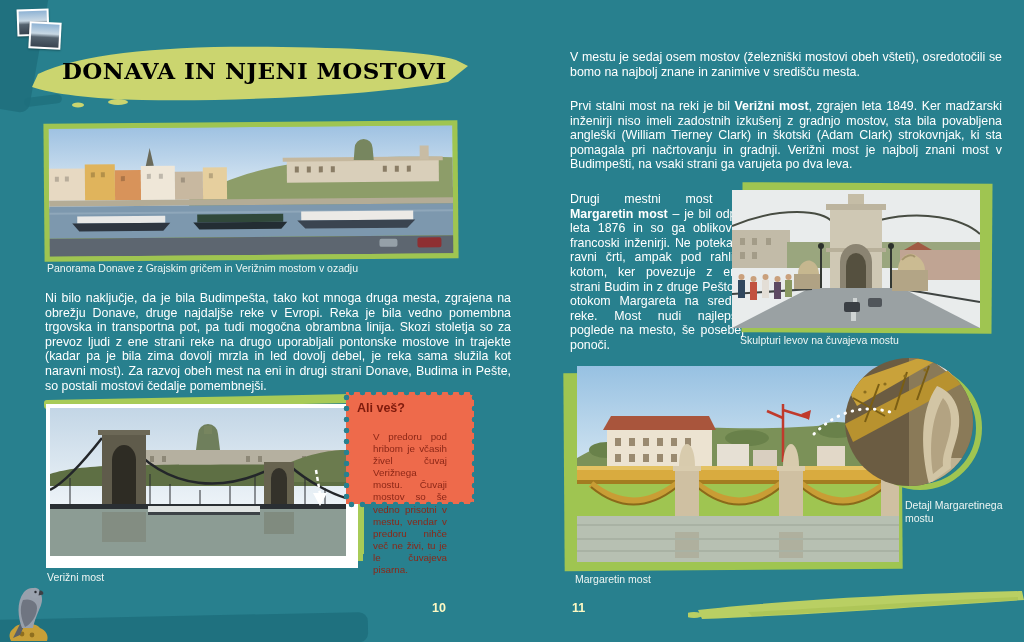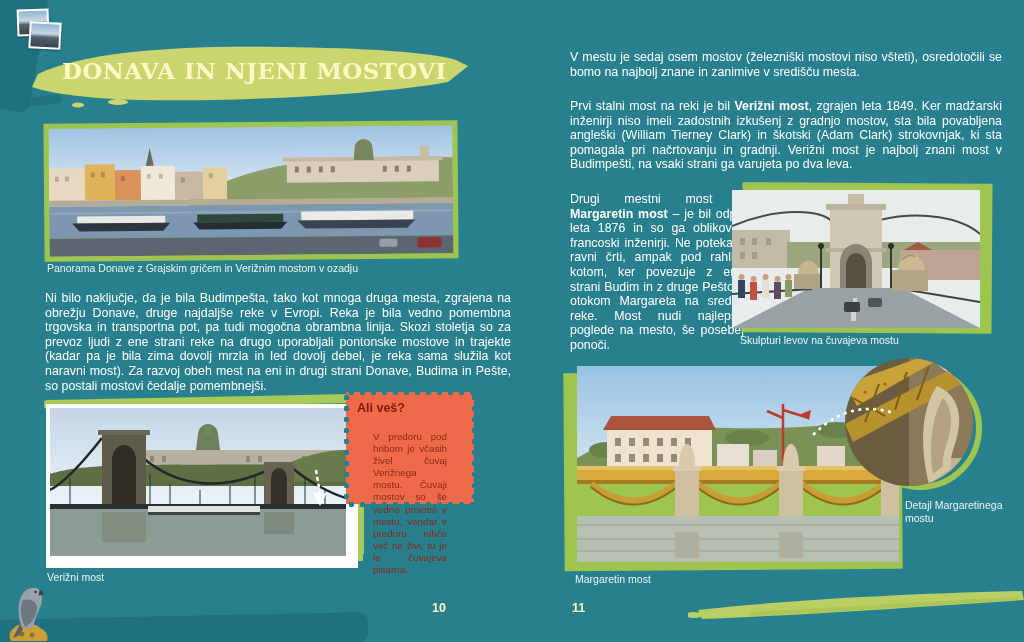--- a/index.html
+++ b/index.html
@@ -14,21 +14,21 @@
   .bottom-left-dark{left:-14px;top:616px;width:382px;height:30px;border-radius:9px;transform:rotate(-1.2deg);opacity:.9;}
   
   .thumb{background:#fff;padding:2px;box-shadow:0 1px 2px rgba(0,0,0,.35);}
   .thumb .pic{width:28px;height:23px;
     background:linear-gradient(180deg,#8fb3d4 0%,#c8d8e4 42%,#55636f 58%,#394450 100%);}
   .thumb1{left:17px;top:9px;transform:rotate(-2deg);}
   .thumb2{left:29px;top:22px;transform:rotate(3deg);}
   
   .title-band{left:24px;top:42px;}
   .title-text{left:62px;top:57px;margin:0;font-family:"DejaVu Serif","Liberation Serif",serif;
-    font-weight:bold;font-size:23px;letter-spacing:.4px;color:#fef9c3;white-space:nowrap;}
+    font-weight:bold;font-size:23px;letter-spacing:.4px;color:#000000;white-space:nowrap;}
   
   .frame{background:#9fc551;}
   .panorama-frame{left:44px;top:122px;width:414px;height:138px;transform:rotate(-.5deg);padding:0;}
   .panorama-photo{left:49px;top:127px;width:404px;height:128px;transform:rotate(-.5deg);}
   .caption{color:#eef5f3;font-size:10.5px;line-height:13px;}
   .cap-panorama{left:47px;top:262px;}
   .body-text{color:#ffffff;font-size:12.4px;line-height:14.6px;text-align:justify;hyphens:none;}
   .body-left{left:45px;top:291px;width:466px;}
   .green-top-stroke{left:44px;top:397px;width:310px;height:9px;background:#a8cb57;transform:rotate(-1.1deg);border-radius:3px;}
   .chain-photo{left:46px;top:404px;width:304px;height:156px;background:#fff;padding:4px;}
@@ -225,21 +225,21 @@
     <path d="M22,8 c6,-7 15,-4 17,2 c2,5 1,10 -2,16 c-3,7 -5,12 -6,18 l-11,0 c-4,-10 -6,-26 2,-36 z" fill="#98a0ac"></path>
     <path d="M21,16 c8,-2 14,2 14,8 c0,8 -6,16 -12,19 c-4,-8 -6,-19 -2,-27 z" fill="#6f7581"></path>
     <circle cx="33" cy="9" r="5.2" fill="#9aa2ae"></circle>
     <path d="M37.5,6.5 c3,0 4.5,2 3.5,4 l-4.5,1 z" fill="#3c3f45"></path>
     <circle cx="33.5" cy="8" r="1.2" fill="#2a2d33"></circle>
   </svg>
 
   <div class="abs pagenum pn10">10</div>
   <div class="abs pagenum pn11">11</div>
 
-  <div class="abs body-text para1">V mestu je sedaj osem mostov (železniški mostovi niso všteti), osredotočili se bomo na najbolj znane in zanimive v središču mesta.</div>
+  <div class="abs body-text para1">V mestu je sedaj osem mostov (železniški mostovi obeh všteti), osredotočili se bomo na najbolj znane in zanimive v središču mesta.</div>
   <div class="abs body-text para2"><span>Prvi stalni most na reki je bil </span><b>Verižni most</b><span>, zgrajen leta 1849. Ker madžarski inženirji niso imeli zadostnih izkušenj z gradnjo mostov, sta bila povabljena angleški (William Tierney Clark) in škotski (Adam Clark) strokovnjak, ki sta pomagala pri načrtovanju in gradnji. Verižni most je najbolj znani most v Budimpešti, na vsaki strani ga varujeta po dva leva.</span></div>
   <div class="abs body-text para3"><span>Drugi mestni most – </span><b>Margaretin most</b><span> – je bil odprt leta 1876 in so ga oblikovali francoski inženirji. Ne poteka v ravni črti, ampak pod rahlim kotom, ker povezuje z ene strani Budim in z druge Pešto z otokom Margareta na sredini reke. Most nudi najlepše poglede na mesto, še posebej ponoči.</span></div>
 
   <div class="abs frame lions-frame"></div>
   <svg class="abs lions-photo" width="248" height="138" viewBox="0 0 248 138">
     <rect width="248" height="138" fill="#e9ecec"></rect>
     <rect x="0" y="40" width="58" height="38" fill="#c2bba8"></rect>
     <g fill="#a39c88">
         <rect x="8" y="48" width="5" height="7"></rect>
         <rect x="20" y="48" width="5" height="7"></rect>

